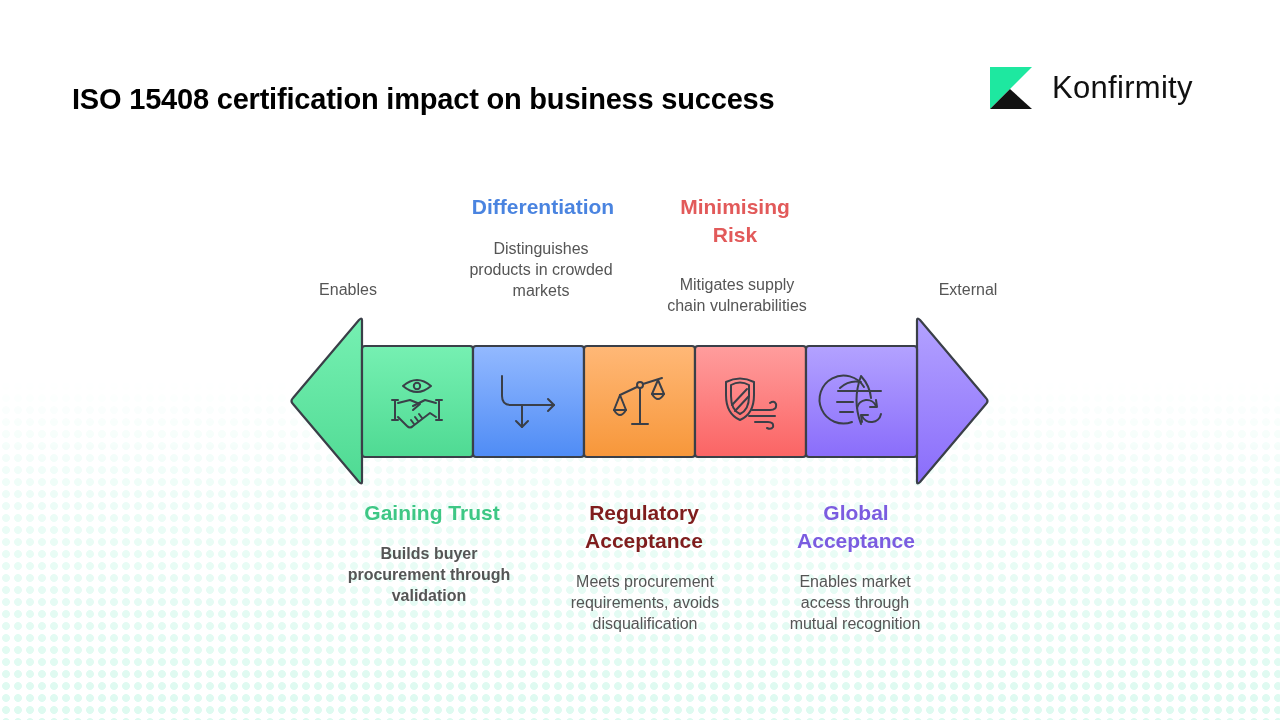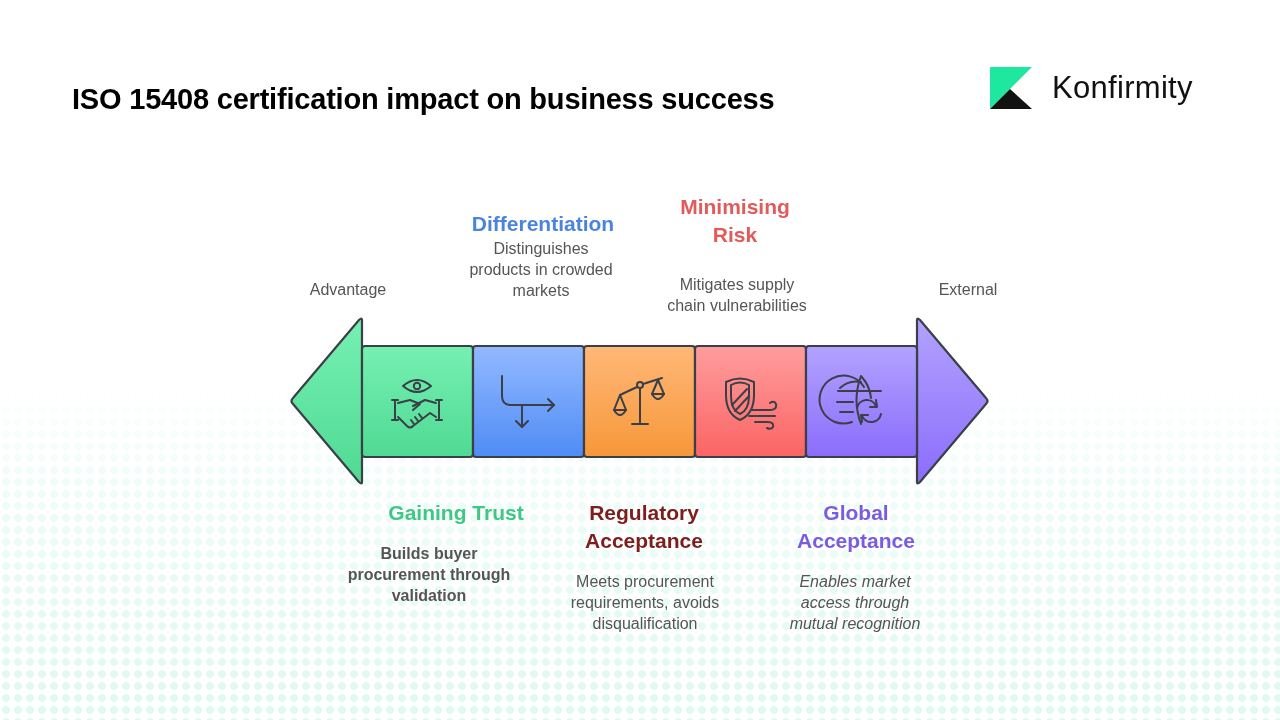--- a/index.html
+++ b/index.html
@@ -40,21 +40,21 @@
 <div class="title">ISO 15408 certification impact on business success</div>
 
 <div class="logo">
   <svg class="logo-mark" viewBox="0 0 42 42">
     <polygon points="0,0 17,0 42,0 20,22 0,42" fill="#1ee8a0"></polygon>
     <polygon points="0,42 20,22 42,42" fill="#121212"></polygon>
   </svg>
   <span class="logo-text">Konfirmity</span>
 </div>
 
-<div class="axis" style="left:348px; top:281px;">Advantage</div>
+<div class="axis" style="left:348px; top:281px;">Enables</div>
 <div class="axis" style="left:932px; top:281px;margin-left:36px;">External</div>
 
 <svg class="diagram" width="1280" height="720">
   <defs>
     <linearGradient id="gGreen" x1="0" y1="0" x2="0" y2="1">
         <stop offset="0" stop-color="#76f0b2"></stop>
         <stop offset="1" stop-color="#4fda93"></stop>
       </linearGradient>
     <linearGradient id="gBlue" x1="0" y1="0" x2="0" y2="1">
         <stop offset="0" stop-color="#93b9ff"></stop>
@@ -128,54 +128,54 @@
     <path d="M838,391 L881,391"></path>
     <path d="M837,402 L853,402"></path>
     <path d="M840,412 L853,412"></path>
     <path d="M857,408 A10,10 0 0 1 876,406"></path>
     <path d="M876,400 L877,407 L870,407"></path>
     <path d="M881,414 A10,10 0 0 1 862,416"></path>
     <path d="M862,422 L861,415 L868,415"></path>
   </g>
 </svg>
 
-<div class="label" style="left:543px; top:210px; color:#4a84e0;">Differentiation</div>
+<div class="label" style="left:543px; top:193px; color:#4a84e0;">Differentiation</div>
 <div class="desc" style="left:541px; top:238px;">
   <div>Distinguishes</div>
   <div>products in crowded</div>
   <div>markets</div>
 </div>
 
 <div class="label" style="left:735px; top:193px; color:#e25a5a;">
   <div>Minimising</div>
   <div>Risk</div>
 </div>
 <div class="desc" style="left:737px; top:274px;">
   <div>Mitigates supply</div>
   <div>chain vulnerabilities</div>
 </div>
 
-<div class="label" style="left:432px; top:499px; color:#3ec785;margin-left:24px;">Gaining Trust</div>
+<div class="label" style="left:432px; top:499px; color:#3ec785;">Gaining Trust</div>
 <div class="desc" style="left:429px; top:543px;font-weight:bold;">
   <div>Builds buyer</div>
   <div>procurement through</div>
   <div>validation</div>
 </div>
 
 <div class="label" style="left:644px; top:499px; color:#7f1d1d;">
   <div>Regulatory</div>
   <div>Acceptance</div>
 </div>
 <div class="desc" style="left:645px; top:571px;">
   <div>Meets procurement</div>
   <div>requirements, avoids</div>
   <div>disqualification</div>
 </div>
 
 <div class="label" style="left:856px; top:499px; color:#7b5ce0;">
   <div>Global</div>
   <div>Acceptance</div>
 </div>
-<div class="desc" style="left:855px; top:571px;font-style:italic;">
+<div class="desc" style="left:855px; top:571px;">
   <div>Enables market</div>
   <div>access through</div>
   <div>mutual recognition</div>
 </div>
 
 </body></html>

